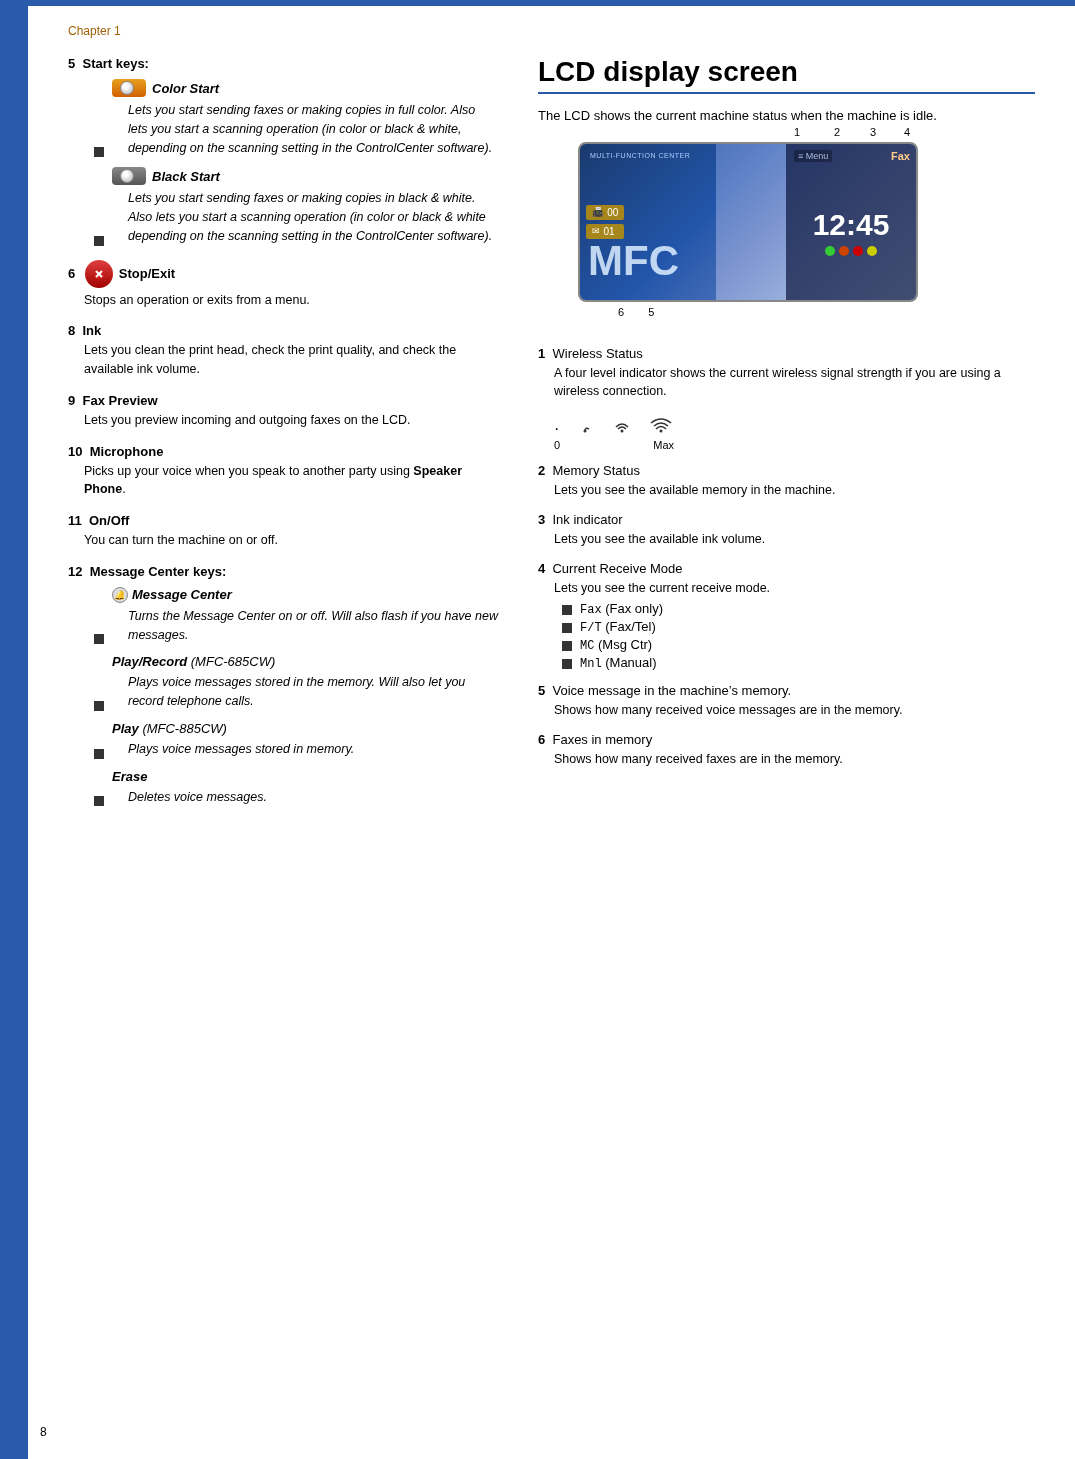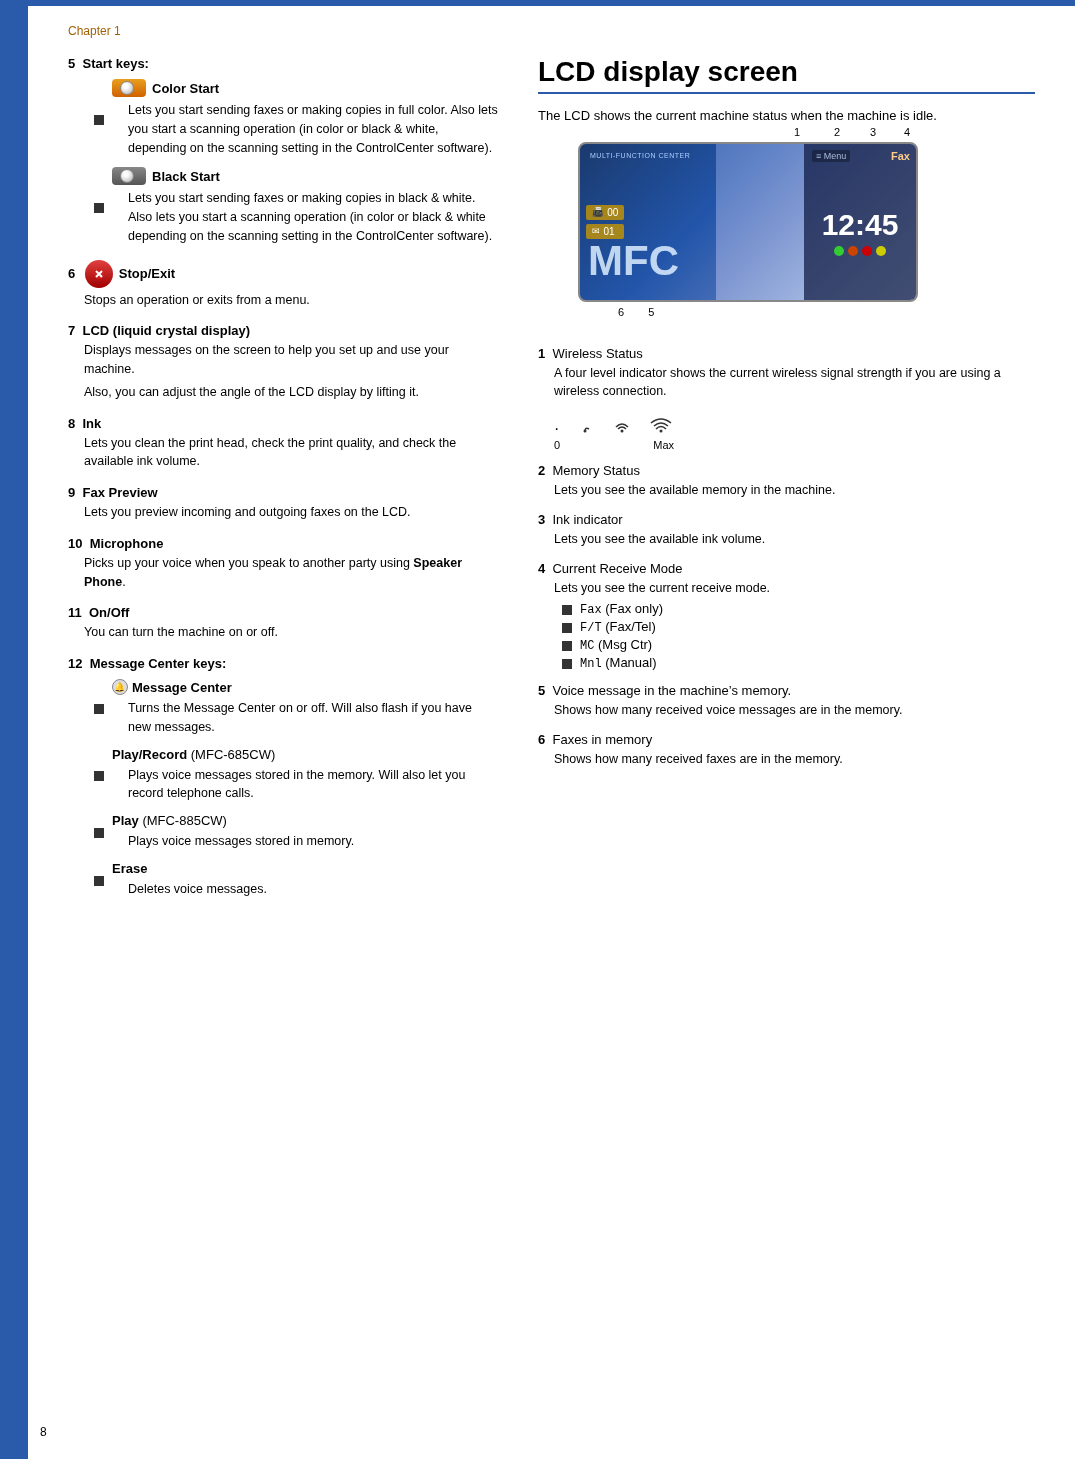--- a/index.html
+++ b/index.html
@@ -87,23 +87,24 @@
 
     .section-body {
       margin-left: 16px;
       margin-top: 3px;
       line-height: 1.5;
       font-size: 12.5px;
     }
 
     .sub-item {
       display: flex;
-      align-items: center;
+      align-items: flex-end;
       margin-bottom: 10px;
       margin-left: 10px;
+      font-style: italic;
     }
 
     .bullet-sq {
       display: inline-block;
       width: 10px;
       height: 10px;
       background: #333;
       margin-top: 3px;
       margin-right: 8px;
       flex-shrink: 0;
@@ -335,26 +336,20 @@
                 <circle cx="6" cy="6" r="5" fill="#cc2222"></circle>
                 <line x1="3" y1="3" x2="9" y2="9" stroke="white" stroke-width="2"></line>
                 <line x1="9" y1="3" x2="3" y2="9" stroke="white" stroke-width="2"></line>
               </svg>
           </span>
           <span class="section-title">Stop/Exit</span>
         </div>
         <div class="section-body">Stops an operation or exits from a menu.</div>
       </div>
 
-      <div class="section-item">
-        <span class="section-number">7</span>&nbsp;
-        <span class="section-title">LCD (liquid crystal display)</span>
-        <div class="section-body">Displays messages on the screen to help you set up and use your machine.</div>
-        <div class="section-body" style="margin-top:4px;">Also, you can adjust the angle of the LCD display by lifting it.</div>
-      </div>
 
       <div class="section-item">
         <span class="section-number">8</span>&nbsp;
         <span class="section-title">Ink</span>
         <div class="section-body">Lets you clean the print head, check the print quality, and check the available ink volume.</div>
       </div>
 
       <div class="section-item">
         <span class="section-number">9</span>&nbsp;
         <span class="section-title">Fax Preview</span>
@@ -446,21 +441,21 @@
 
         
         <div class="lcd-screen">
 
           <div style="position:absolute; right:0; top:0; width:200px; height:100%; background: linear-gradient(135deg, #6688cc 0%, #99aadd 40%, #bbccee 70%, #ddeeff 100%); opacity:0.7;"></div>
 
           <div style="position:absolute; top:8px; left:10px; font-size:7px; color:#aaccff; letter-spacing:0.5px; z-index:2;">MULTI-FUNCTION CENTER</div>
 
           <div style="position:absolute; bottom:15px; left:8px; font-size:42px; font-weight:bold; color:#ddeeff; opacity:0.85; z-index:2; font-family:Arial;">MFC</div>
 
-          <div style="position:absolute; right:0; top:0; width:112px; height:100%; background:rgba(10,20,60,0.7); z-index:3; display:flex; flex-direction:column; align-items:center; justify-content:center;">
+          <div style="position:absolute; right:0; top:0; width:130px; height:100%; background:rgba(10,20,60,0.7); z-index:3; display:flex; flex-direction:column; align-items:center; justify-content:center;">
 
             <div style="position:absolute; top:6px; left:8px; font-size:9px; color:#aabbdd; background:rgba(0,0,0,0.3); padding:1px 4px; border-radius:2px;">≡ Menu</div>
 
             <div style="position:absolute; top:6px; right:6px; font-size:11px; color:#ffcc88; font-weight:bold;">Fax</div>
 
             <div style="font-size:30px; font-weight:bold; color:#ffffff; margin-top:20px;">12:45</div>
 
             <div style="display:flex; gap:4px; margin-top:4px;">
               <span style="width:10px; height:10px; border-radius:50%; background:#33cc33; display:inline-block;"></span>
               <span style="width:10px; height:10px; border-radius:50%; background:#cc4400; display:inline-block;"></span>

